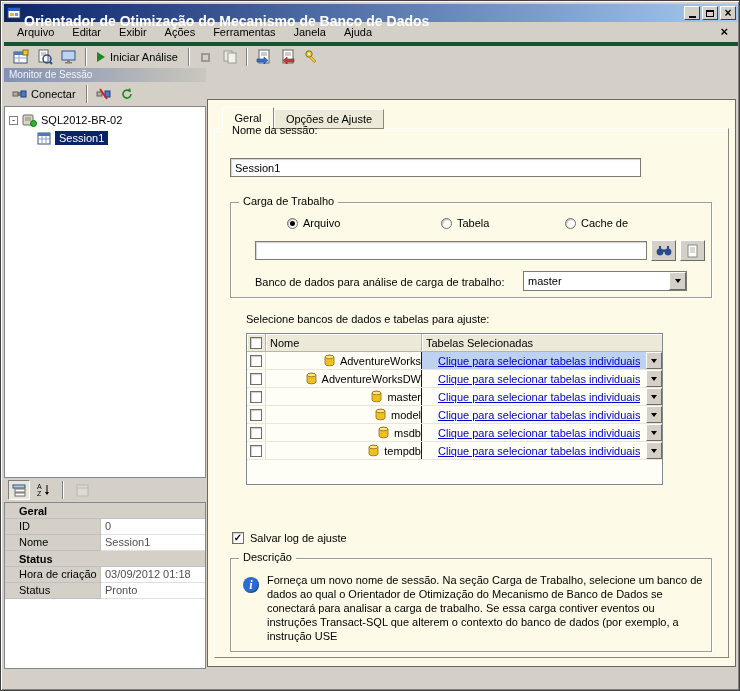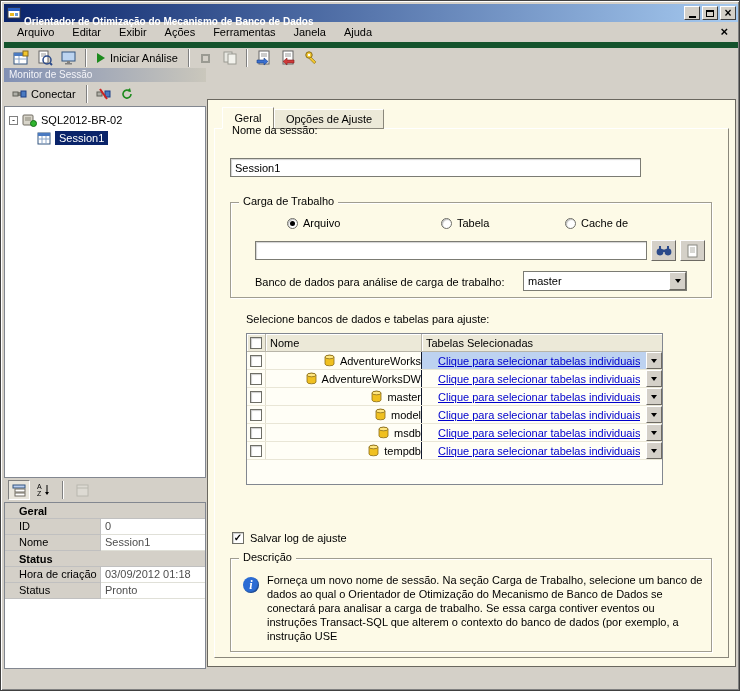--- a/index.html
+++ b/index.html
@@ -9,35 +9,35 @@
     border:1px solid #404040;
     box-shadow:inset 1px 1px 0 #ffffff, inset -1px -1px 0 #808080;
     font-family:"Liberation Sans",sans-serif;font-size:11px;color:#000;
     overflow:hidden;
   }
   
   .titlebar{position:absolute;left:3px;top:3px;width:734px;height:18px;
     background:linear-gradient(to right,#0a246a,#a6caf0);
     display:flex;align-items:center;color:#fff;font-weight:bold;padding:0 2px;}
   .app-icon{width:14px;height:14px;margin:0 3px 0 1px;flex:0 0 auto;}
-  .title-text{flex:1;white-space:nowrap;overflow:hidden;font-size:10px;margin-top:16px;}
+  .title-text{flex:1;white-space:nowrap;overflow:hidden;font-size:14px;margin-top:16px;}
   .tb-btn{width:16px;height:14px;background:#d4d0c8;border:1px solid;
     border-color:#fff #404040 #404040 #fff;margin-left:2px;display:flex;
     align-items:center;justify-content:center;color:#000;font-weight:bold;}
   .glyph-min{width:7px;height:2px;background:#000;margin-top:7px;}
   .glyph-max{width:8px;height:7px;border:1px solid #000;border-top:2px solid #000;}
   .glyph-close{font-size:12px;line-height:10px;}
   
   .menubar{position:absolute;left:3px;top:21px;width:734px;height:20px;
     display:flex;align-items:center;padding-left:4px;}
   .menu-item{padding:2px 9px;}
   .menu-close{position:absolute;right:10px;top:2px;font-weight:bold;font-size:13px;}
   
   .toolbar{position:absolute;left:3px;top:41px;width:734px;height:26px;
-    border-top:6px solid #14532d;display:flex;align-items:center;padding-left:5px;}
+    border-top:4px solid #14532d;display:flex;align-items:center;padding-left:5px;}
   .tool-btn{height:22px;min-width:24px;display:flex;align-items:center;
     justify-content:center;padding:0 2px;}
   .tool-btn.labeled{padding:0 6px;gap:5px;}
   .tool-sep{width:2px;height:18px;border-left:1px solid #808080;
     border-right:1px solid #fff;margin:0 4px;}
   .tri-play{width:0;height:0;border-top:5px solid transparent;border-bottom:5px solid transparent;border-left:8px solid #1d8a1d;}
   .sq-stop{width:9px;height:9px;border:2px solid #9a9a92;}
   
   .left-panel{position:absolute;left:3px;top:67px;width:202px;height:601px;}
   .panel-header{position:absolute;left:0;top:0;right:0;height:14px;

